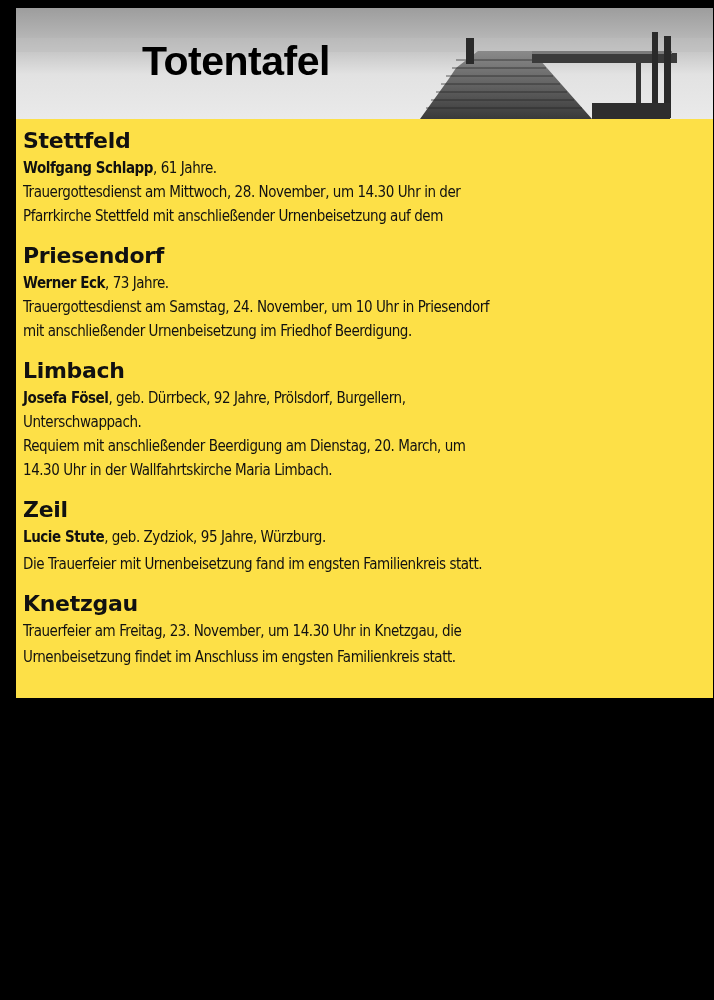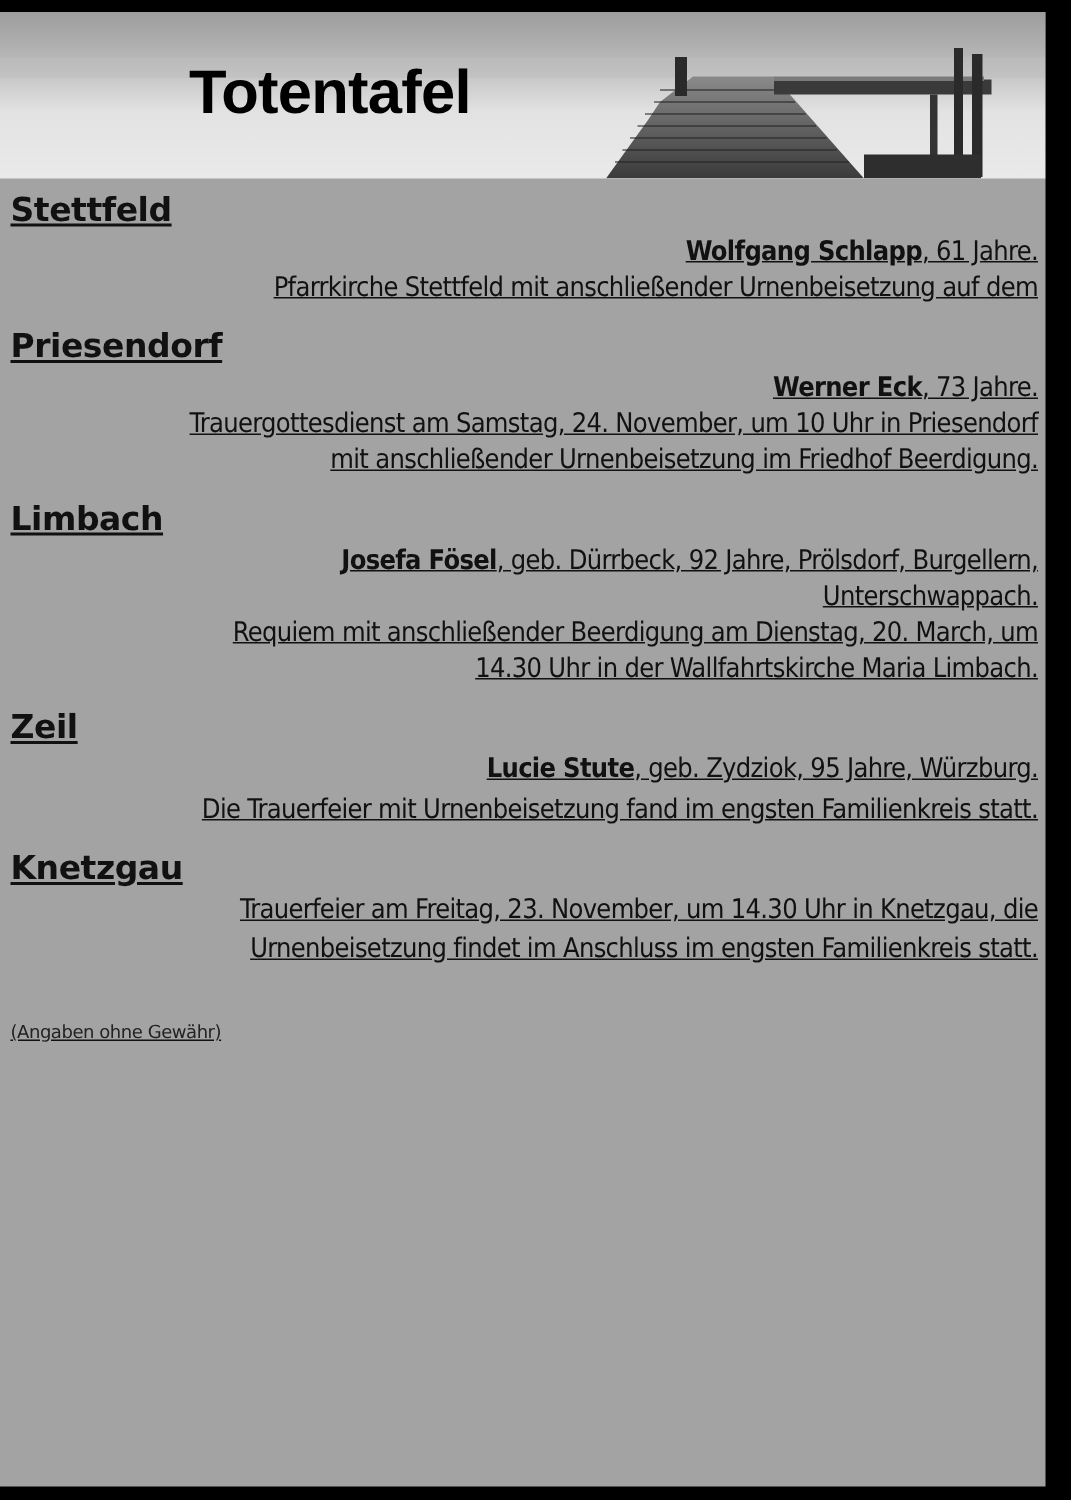--- a/index.html
+++ b/index.html
@@ -1,25 +1,25 @@
 <!DOCTYPE html>
 <html><head>
 <meta charset="utf-8">
 <style>
   html, body { margin:0; padding:0; }
   body { width:714px; height:1000px; background:#000; position:relative; overflow:hidden; }
-  .frame { position:absolute; left:0; top:8px; width:697px; height:983px; background:#a3a3a3; overflow:hidden; }
+  .frame { position:absolute; left:16px; top:8px; width:697px; height:690px; background:#fde047; overflow:hidden; }
   .header { position:absolute; left:0; top:0; width:697px; height:111px;
     background: linear-gradient(to bottom, #9d9d9d 0%, #b4b4b4 25%, #cfcfcf 45%, #e2e2e2 60%, #eaeaea 100%); overflow:hidden; }
   .header-title { position:absolute; left:126px; top:30px; font-family:"Liberation Sans", sans-serif; font-weight:bold; font-size:41px; color:#000; letter-spacing:-0.5px; }
   .pier { position:absolute; left:0; top:0; }
-  .content { position:absolute; left:7px; top:118px; width:685px; font-family:"DejaVu Sans", sans-serif; color:#111;text-decoration:underline; }
+  .content { position:absolute; left:7px; top:118px; width:685px; font-family:"DejaVu Sans", sans-serif; color:#111; }
   .entry { margin:0 0 13px 0; }
   .place { font-weight:bold; font-size:22px; line-height:30px; letter-spacing:-0.3px; }
-  .line { font-size:18px; line-height:24px; letter-spacing:-0.45px; font-stretch:condensed;text-align:right; }
+  .line { font-size:15px; line-height:24px; letter-spacing:-0.45px; font-stretch:condensed; }
   .name { font-weight:bold; }
   .note { font-size:12px; letter-spacing:-0.3px; margin-top:36px; color:#222; }
 </style>
 </head>
 <body>
 
 <div class="frame">
   <div class="header">
     <svg class="pier" width="697" height="111" viewBox="0 0 697 111">
       <defs>
@@ -53,20 +53,21 @@
 
       <rect x="576" y="95" width="78" height="16" fill="#2e2e2e"></rect>
     </svg>
     <div class="header-title">Totentafel</div>
   </div>
 
   <div class="content">
     <div class="entry">
       <div class="place">Stettfeld</div>
       <div class="line"><span class="name">Wolfgang Schlapp</span><span>, 61 Jahre.</span></div>
+      <div class="line">Trauergottesdienst am Mittwoch, 28. November, um 14.30 Uhr in der</div>
       <div class="line">Pfarrkirche Stettfeld mit anschließender Urnenbeisetzung auf dem</div>
     </div>
 
     <div class="entry">
       <div class="place">Priesendorf</div>
       <div class="line"><span class="name">Werner Eck</span><span>, 73 Jahre.</span></div>
       <div class="line">Trauergottesdienst am Samstag, 24. November, um 10 Uhr in Priesendorf</div>
       <div class="line">mit anschließender Urnenbeisetzung im Friedhof Beerdigung.</div>
     </div>
 

